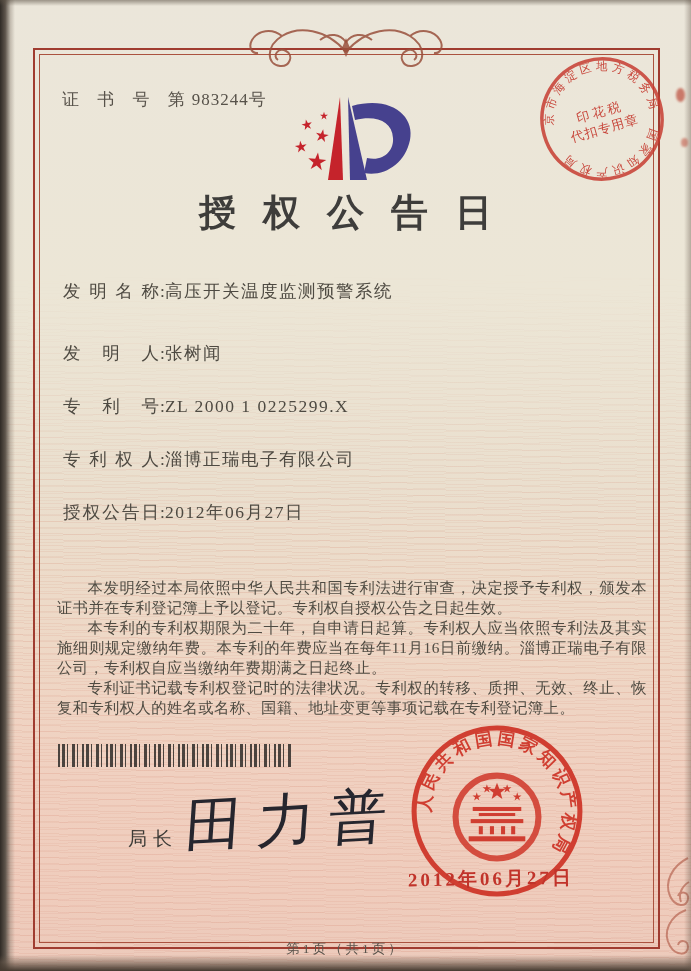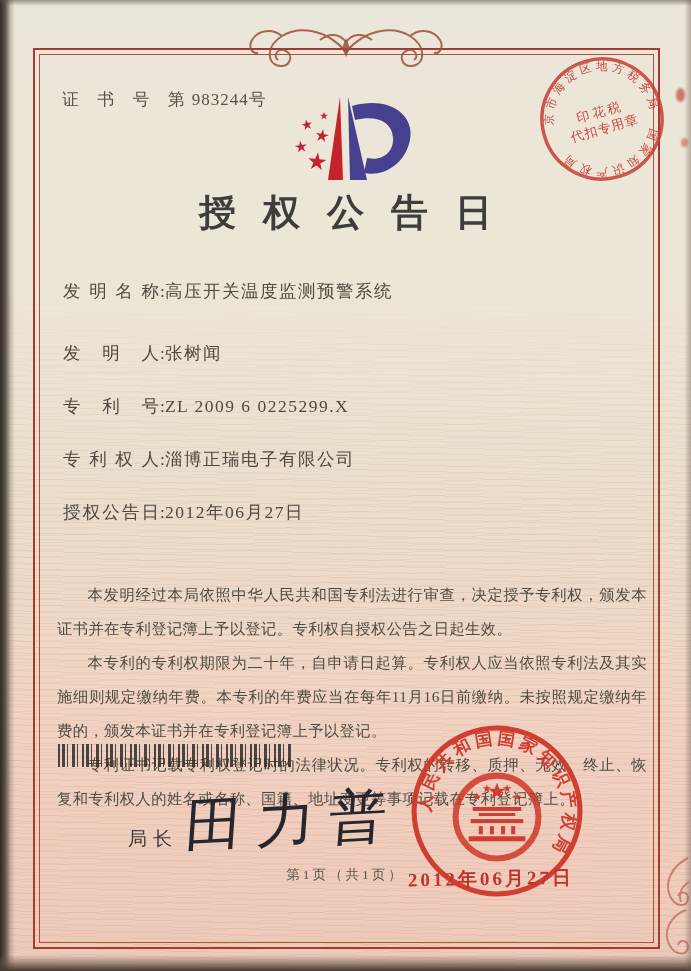--- a/index.html
+++ b/index.html
@@ -50,41 +50,41 @@
     font-size:37px;font-weight:600;color:#3e3d3b;letter-spacing:27px;text-indent:27px;}
 
   .fields{position:absolute;left:63px;top:279px;right:48px;color:#4e4a42;font-size:17.5px;}
   .field-row{margin-bottom:29px;white-space:nowrap;}
   .field-row.gap-lg{margin-bottom:38px;}
   .flabel{display:inline-block;width:96px;text-align:justify;text-align-last:justify;}
   .fcolon{display:inline-block;margin-left:1px;}
   .fvalue{letter-spacing:1.5px;}
 
   .paragraphs{position:absolute;left:57px;right:44px;top:578px;
-    font-size:15.3px;line-height:34px;color:#4f4b42;letter-spacing:.4px;text-align:justify;}
+    font-size:15.3px;line-height:20px;color:#4f4b42;letter-spacing:.4px;text-align:justify;}
   .paragraphs p{margin:0;text-indent:2em;}
 
   .barcode{position:absolute;left:58px;top:744px;width:233px;height:23px;
     background:repeating-linear-gradient(90deg,
       #2e2b28 0 2px, transparent 2px 4px,
       #2e2b28 4px 7px, transparent 7px 9px,
       #2e2b28 9px 10px, transparent 10px 14px,
       #2e2b28 14px 17px, transparent 17px 19px,
       #2e2b28 19px 20px, transparent 20px 24px);
     opacity:.85;}
 
   .sig-title{position:absolute;left:128px;top:826px;font-size:19px;color:#3c3a36;letter-spacing:6px;}
   .sig-name{position:absolute;left:185px;top:782px;font-size:58px;color:#26262e;
     letter-spacing:14px;transform:rotate(-3deg) skewX(-7deg);font-weight:500;}
 
   .office-seal{position:absolute;left:408px;top:722px;width:178px;height:178px;opacity:.95;}
   .seal-date{position:absolute;left:408px;top:866px;font-size:19px;color:#c1332a;
     letter-spacing:3px;font-weight:600;transform:rotate(-1deg);}
 
-  .page-footer{position:absolute;left:0;right:0;top:866px;text-align:center;
+  .page-footer{position:absolute;left:0;right:0;top:940px;text-align:center;
     font-size:13.5px;color:#5a544c;letter-spacing:3px;}
 
   .corner-ornament{position:absolute;left:644px;top:852px;opacity:.55;}
 </style>
 </head>
 <body>
 
 <div class="page">
   <div class="texture"></div>
 
@@ -147,33 +147,33 @@
   <div class="title">授权公告日</div>
 
   <div class="fields">
     <div class="field-row gap-lg">
       <span class="flabel">发明名称</span><span class="fcolon">:</span><span class="fvalue">高压开关温度监测预警系统</span>
     </div>
     <div class="field-row">
       <span class="flabel">发明人</span><span class="fcolon">:</span><span class="fvalue">张树闻</span>
     </div>
     <div class="field-row">
-      <span class="flabel">专利号</span><span class="fcolon">:</span><span class="fvalue">ZL 2009 6 0225299.X</span>
+      <span class="flabel">专利号</span><span class="fcolon">:</span><span class="fvalue">ZL 2000 1 0225299.X</span>
     </div>
     <div class="field-row">
       <span class="flabel">专利权人</span><span class="fcolon">:</span><span class="fvalue">淄博正瑞电子有限公司</span>
     </div>
     <div class="field-row">
       <span class="flabel">授权公告日</span><span class="fcolon">:</span><span class="fvalue">2012年06月27日</span>
     </div>
   </div>
 
   <div class="paragraphs">
     <p>本发明经过本局依照中华人民共和国专利法进行审查，决定授予专利权，颁发本证书并在专利登记簿上予以登记。专利权自授权公告之日起生效。</p>
-    <p>本专利的专利权期限为二十年，自申请日起算。专利权人应当依照专利法及其实施细则规定缴纳年费。本专利的年费应当在每年11月16日前缴纳。未按照规定缴纳年费的，颁发本证书并在专利登记簿上予以登记。</p>
+    <p>本专利的专利权期限为二十年，自申请日起算。专利权人应当依照专利法及其实施细则规定缴纳年费。本专利的年费应当在每年11月16日前缴纳。淄博正瑞电子有限公司，专利权自应当缴纳年费期满之日起终止。</p>
     <p>专利证书记载专利权登记时的法律状况。专利权的转移、质押、无效、终止、恢复和专利权人的姓名或名称、国籍、地址变更等事项记载在专利登记簿上。</p>
   </div>
 
   <div class="barcode"></div>
 
   <div class="sig-title">局长</div>
   <div class="sig-name">田力普</div>
 
   <div class="office-seal">
     <svg width="178" height="178" viewBox="0 0 176 176">

